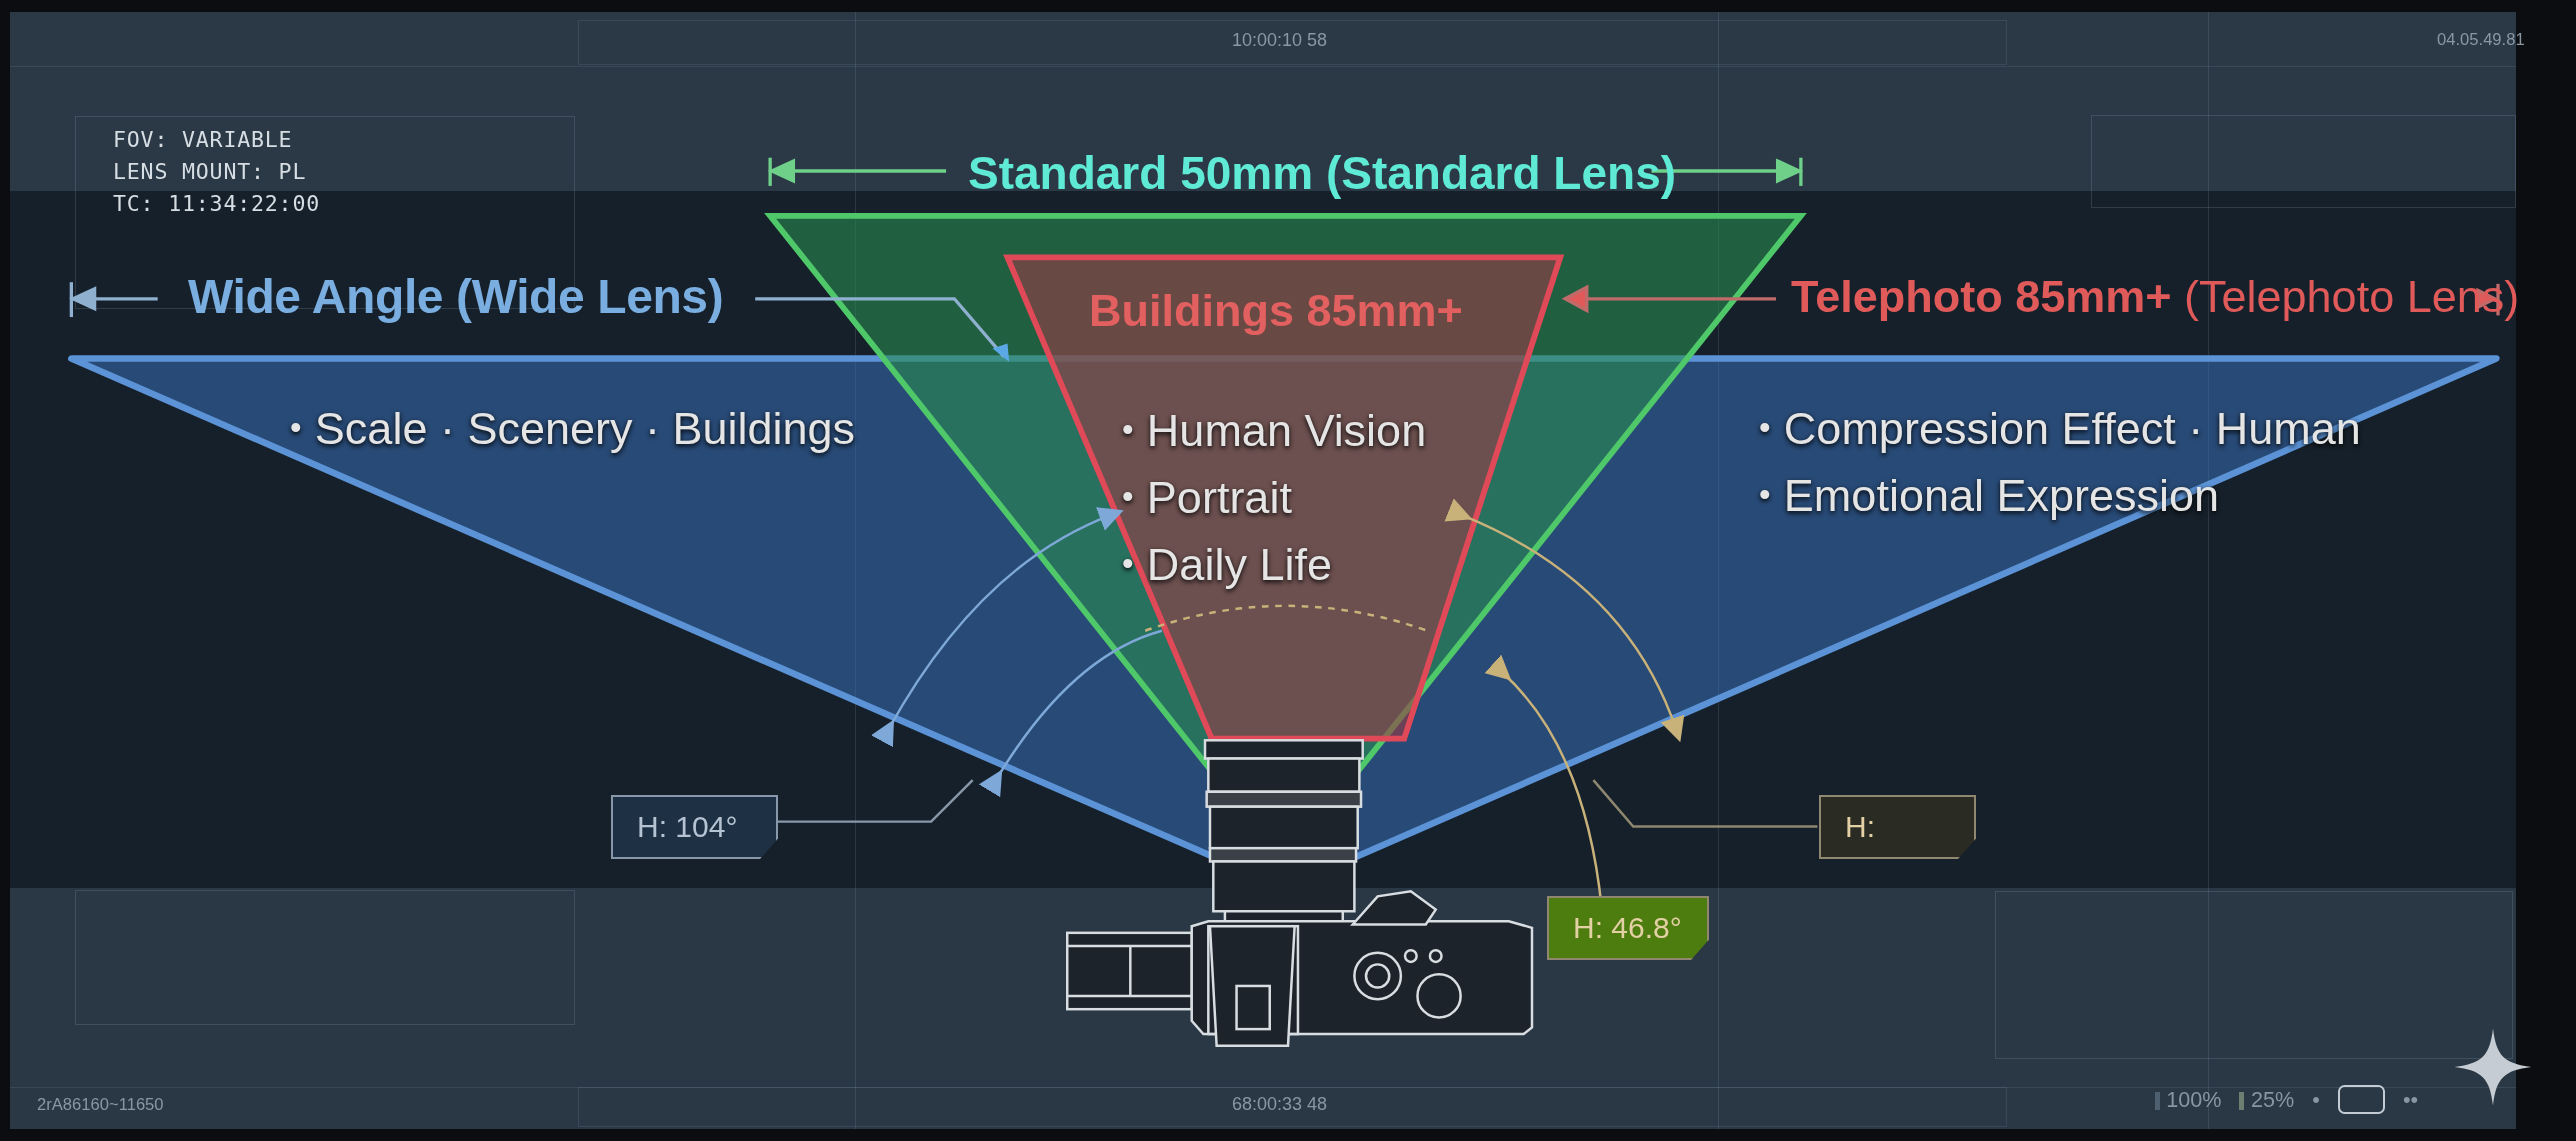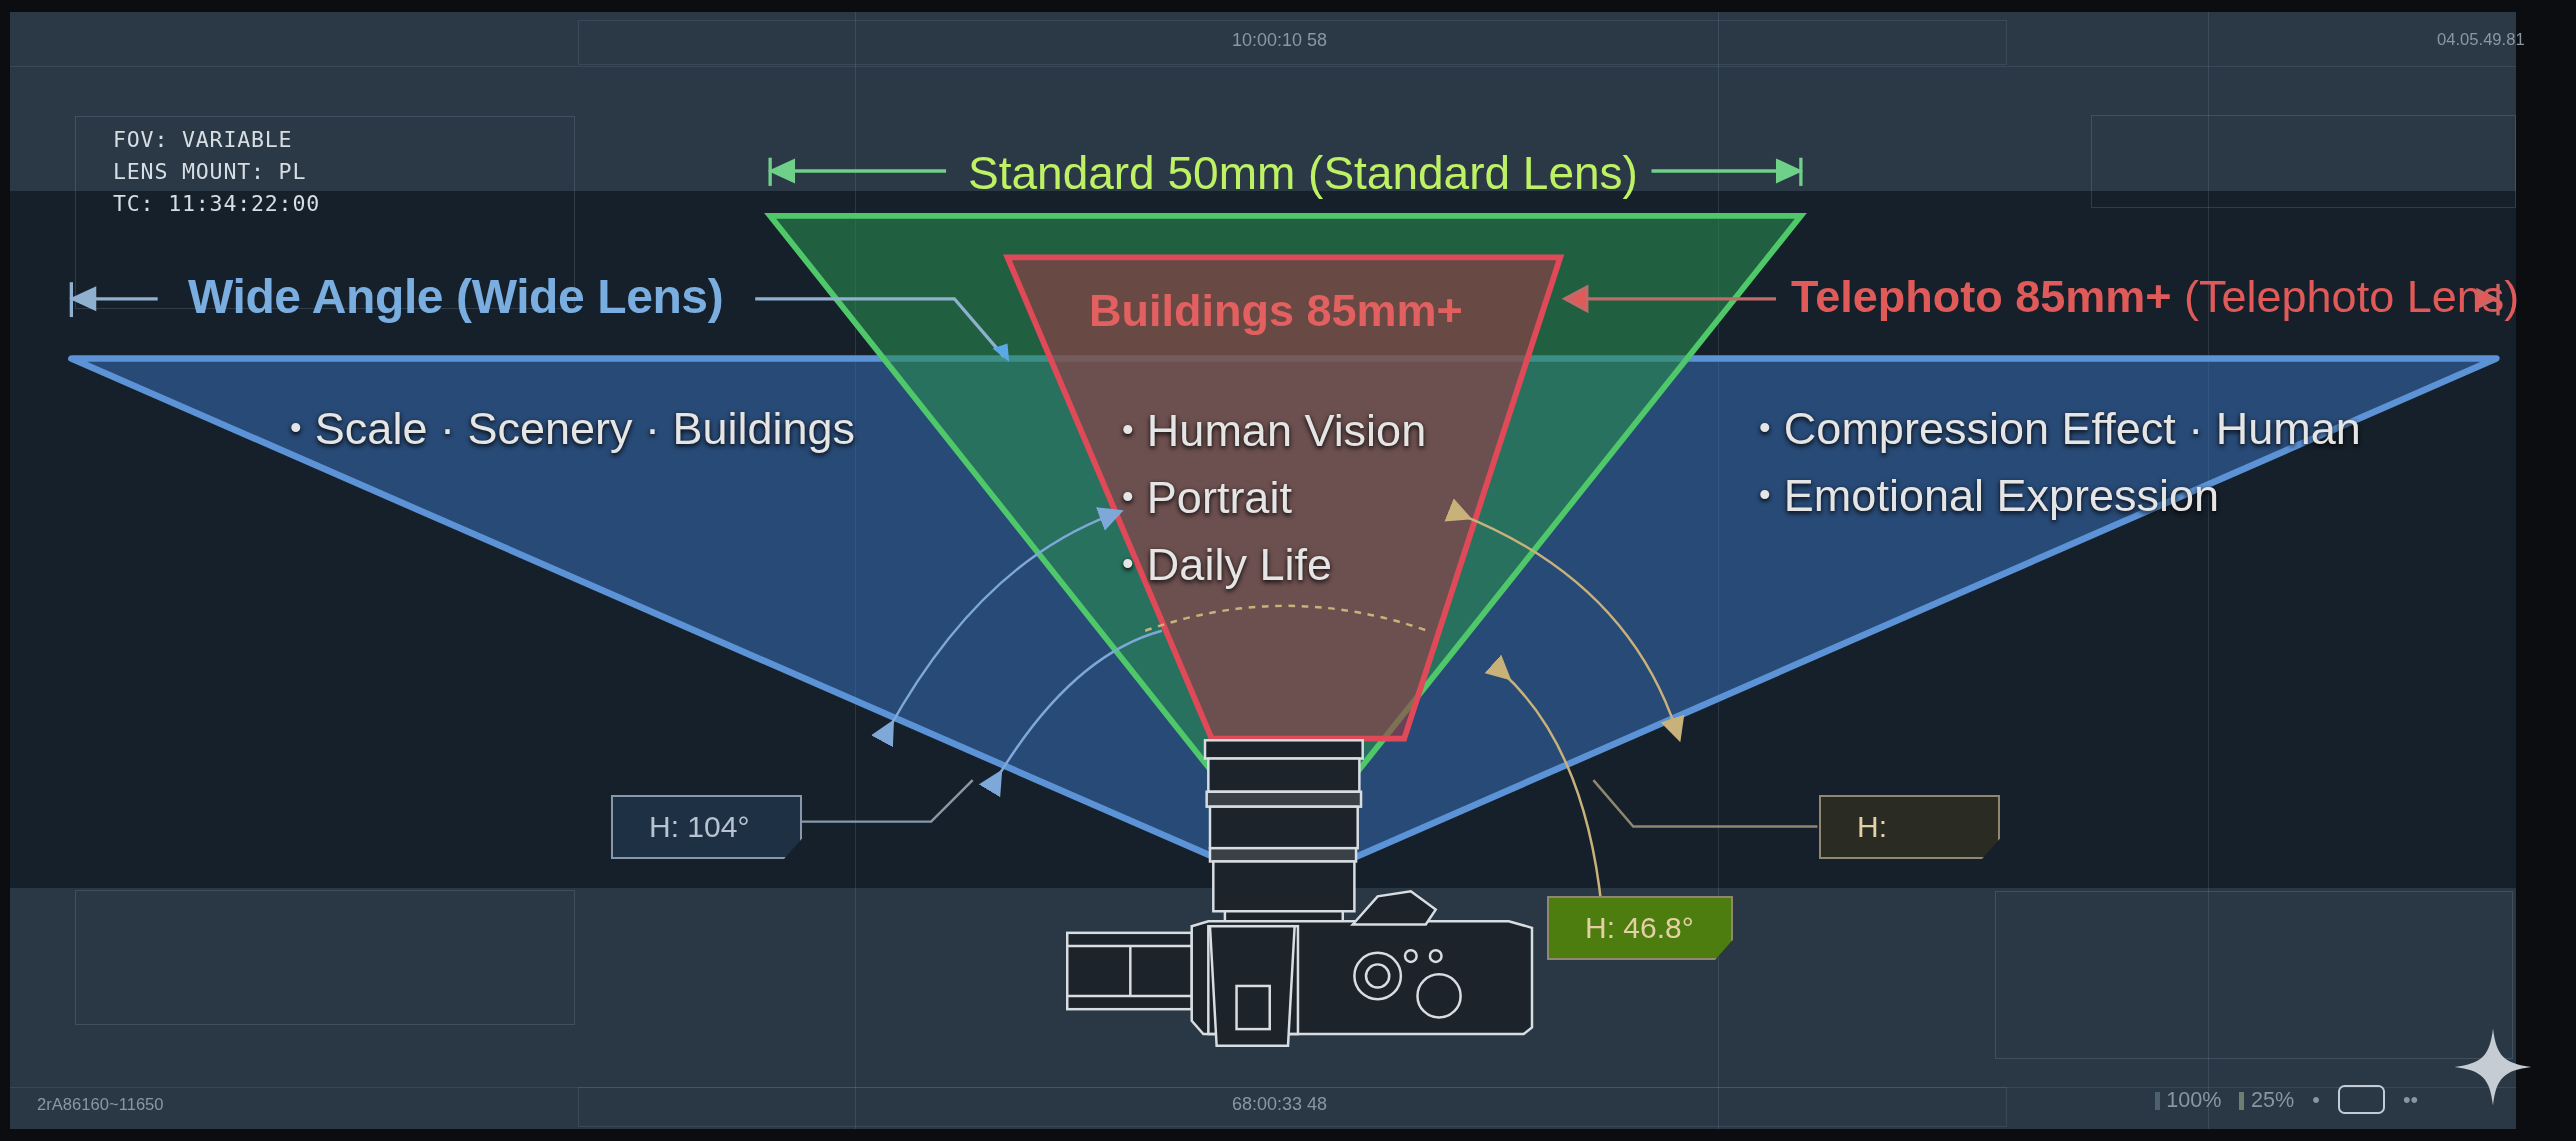--- a/index.html
+++ b/index.html
@@ -10,30 +10,30 @@
   .frame .midband{position:absolute;left:0;top:179px;width:100%;height:697px;background:#16202a;}
   .hud{position:absolute;color:#c9d2da;font-family:"DejaVu Sans Mono",monospace;}
   .hud-info{left:113px;top:124px;font-size:21.6px;line-height:32px;color:#d6dde3;letter-spacing:0.8px;}
   .tc{font-family:"Liberation Sans",sans-serif;color:#8a97a3;font-size:18px;}
   .ghostbox{position:absolute;border:1.7px solid rgba(140,165,185,0.22);}
   .grid-v{position:absolute;top:11.6px;width:0.8px;height:1117px;background:rgba(140,165,185,0.18);}
   .grid-h{position:absolute;left:10px;width:2506px;height:0.8px;background:rgba(140,165,185,0.15);}
   svg.main{position:absolute;left:0;top:0;}
   .title{position:absolute;font-weight:bold;white-space:nowrap;}
   .t-wide{left:188px;top:269px;font-size:48px;color:#7aaee0;letter-spacing:-0.4px;}
-  .t-std{left:968px;top:146px;font-size:46px;color:#bef264;font-weight:normal;}
+  .t-std{left:968px;top:146px;font-size:46px;color:#5eead4;font-weight:bold;}
   .t-rec{left:1089px;top:285px;font-size:45px;color:#e26060;}
   .t-tele{left:1791px;top:271px;font-size:45px;color:#e05a5a;}
   .t-tele .sub{font-weight:normal;}
   .bullets{position:absolute;color:#e5e5e5;font-size:45px;line-height:66px;text-shadow:0 1.7px 5px #000;white-space:nowrap;}
   .b-wide{left:290px;top:395px;}
   .b-std{left:1122px;top:397px;}
   .b-tele{left:1759px;top:395px;}
   .bullets div::before{content:"\2022";margin-right:13.3px;font-size:33px;vertical-align:5px;}
-  .tag{position:absolute;font-size:30px;padding:0 36px;height:60px;line-height:60px;border:2.5px solid;clip-path:polygon(0 0,100% 0,100% 68%,calc(100% - 18px) 100%,0 100%);}
+  .tag{position:absolute;font-size:30px;padding:0 24px;height:60px;line-height:60px;border:2.5px solid;clip-path:polygon(0 0,100% 0,100% 68%,calc(100% - 18px) 100%,0 100%);}
   .tag-104{left:611px;top:795px;width:115px;color:#b5c3d2;border-color:#8898aa;background:#1e3044;}
   .tag-286{left:1819px;top:795px;width:105px;color:#e3d0a4;border-color:#8f8770;background:#2a2b22;}
   .tag-468{left:1547px;top:896px;width:110px;color:#e3d0a4;border-color:#8f8770;background:#4d7c0f;}
   .status{position:absolute;bottom:28px;right:158px;color:#8895a2;font-size:21.6px;display:flex;gap:18px;align-items:center;}
   .status .bar{display:inline-block;width:5px;height:18px;background:#4e6070;margin-right:6.6px;vertical-align:middle;}
   .status .toggle{width:43px;height:25px;border:2.5px solid #c3ccd4;border-radius:6.6px;}
   .spark{position:absolute;right:43px;bottom:35px;width:80px;height:80px;}
 </style>
 </head>
 <body>

